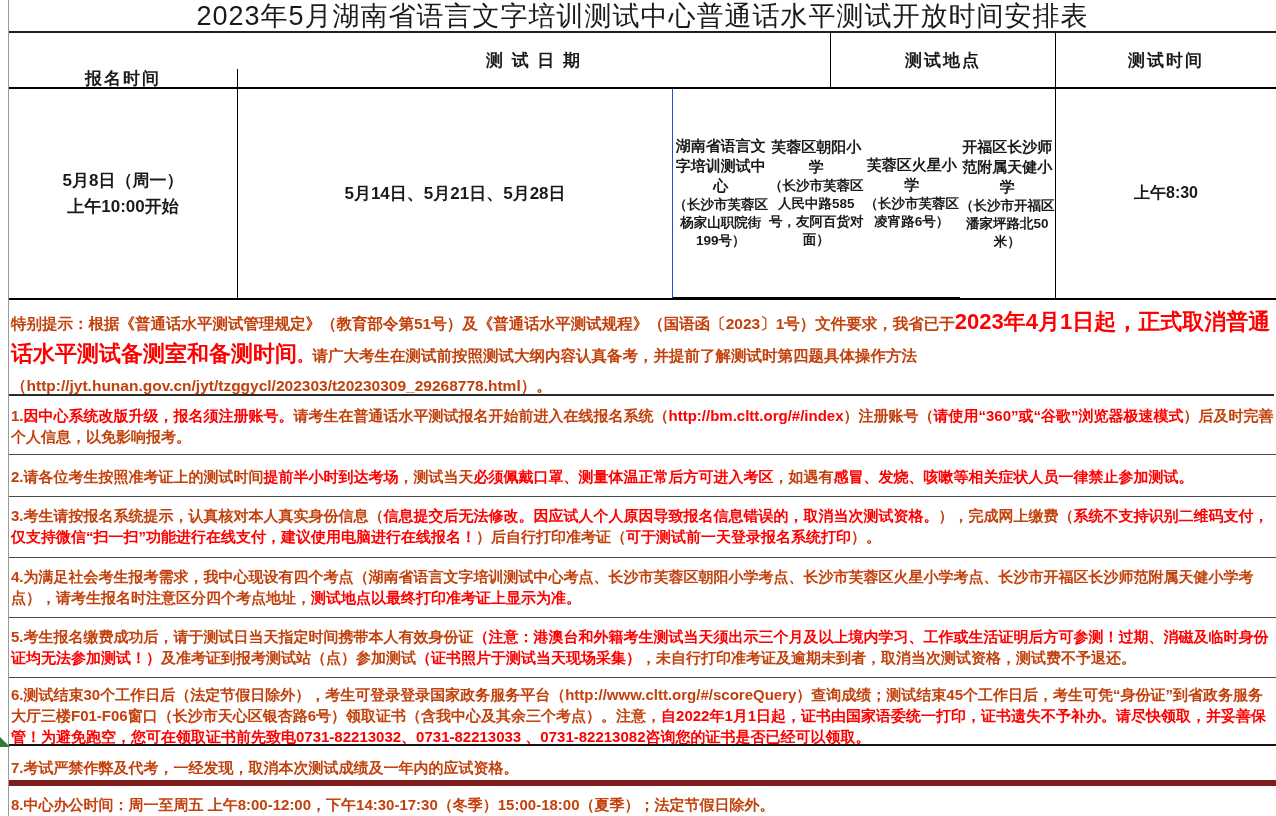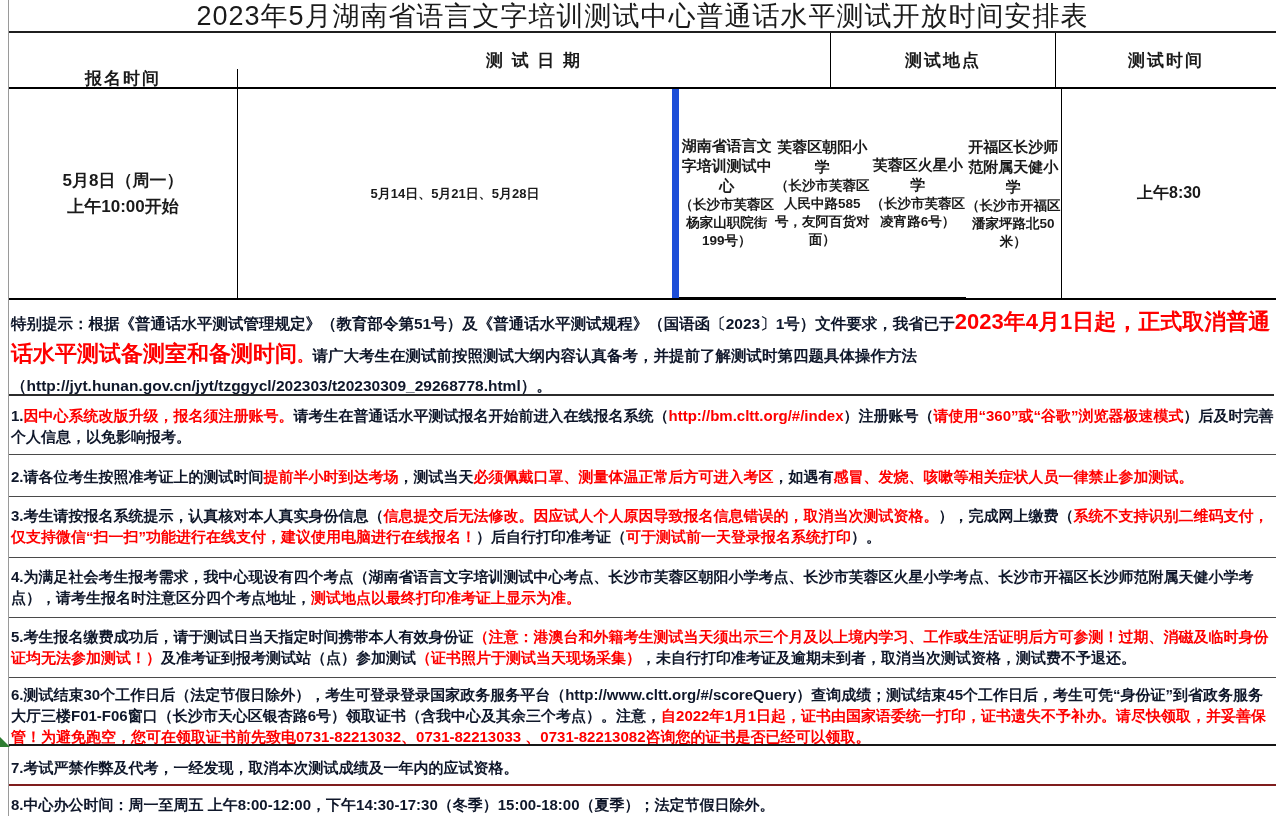--- a/index.html
+++ b/index.html
@@ -15,21 +15,21 @@
   .title-row .t{font-size:27px;font-weight:normal;letter-spacing:1px;}
   .header-row{display:flex;height:54px;border-bottom:2px solid #000;}
   .header-row .hc{display:flex;align-items:center;justify-content:center;font-weight:bold;font-size:17px;letter-spacing:2px;}
   .hc1{width:228px;border-right:1px solid #000;margin-top:36px;}
   .hc2{width:592px;border-right:1px solid #000;}
   .hc3{width:224px;border-right:1px solid #000;}
   .hc4{flex:1;}
   .data-row{display:flex;height:209px;border-bottom:2px solid #000;}
   .dc{display:flex;align-items:center;justify-content:center;text-align:center;font-weight:bold;}
   .dc1{width:228px;border-right:1px solid #000;flex-direction:column;font-size:17px;line-height:26px;}
-  .dc2{width:434px;border-right:7px solid #1d4ed8;font-size:13px;}
+  .dc2{width:434px;border-right:1px solid #1d4ed8;font-size:17px;}
   .dc3{width:382px;border-right:1px solid #000;display:flex;flex-direction:row;align-items:stretch;}
   .dc4{flex:1;font-size:16px;text-align:center;}
   .loc-cell{flex:1;display:flex;flex-direction:column;align-items:center;justify-content:center;text-align:center;border-bottom:1px solid #000;}
   .loc-cell:last-child{border-bottom:none;}
   .loc-name{font-weight:bold;font-size:15px;line-height:20px;}
   .loc-addr{font-weight:bold;font-size:13.5px;line-height:18px;}
   
   .notice{
     position:absolute;left:9px;top:300px;width:1263px;height:87px;
     border-bottom:2px solid #2b2b2b;padding:7px 0 0 2px;
@@ -37,24 +37,24 @@
   }
   
   .notes{position:absolute;left:9px;top:396px;width:1267px;}
   .note{overflow:hidden;font-size:15px;line-height:21px;padding-left:2px;box-sizing:border-box;font-weight:bold;}
   .n1{height:59px;border-bottom:1px solid #4a4a4a;padding-top:9px;}
   .n2{height:42px;border-bottom:1px solid #4a4a4a;padding-top:11px;}
   .n3{height:61px;border-bottom:1px solid #4a4a4a;padding-top:8px;}
   .n4{height:60px;border-bottom:1px solid #4a4a4a;padding-top:8px;}
   .n5{height:60px;border-bottom:1px solid #4a4a4a;padding-top:8px;}
   .n6{height:68px;border-bottom:2px solid #161616;padding-top:6px;}
-  .n7{height:40px;border-bottom:2px solid #7f1d1d;padding-top:11px;}
+  .n7{height:40px;border-bottom:6px solid #7f1d1d;padding-top:11px;}
   .n8{height:30px;padding-top:8px;}
   
-  .seg-black{color:#0f172a;}
+  .seg-black{color:#c2410c;}
   .seg-red{color:#fe0000;}
   .seg-red-big{color:#ff0000;font-size:22px;font-weight:bold;}
   
   .green-tri{
     position:absolute;left:0;top:737px;width:0;height:0;
     border-bottom:10px solid #2e7d32;border-right:10px solid transparent;
   }
 </style>
 </head>
 <body>

